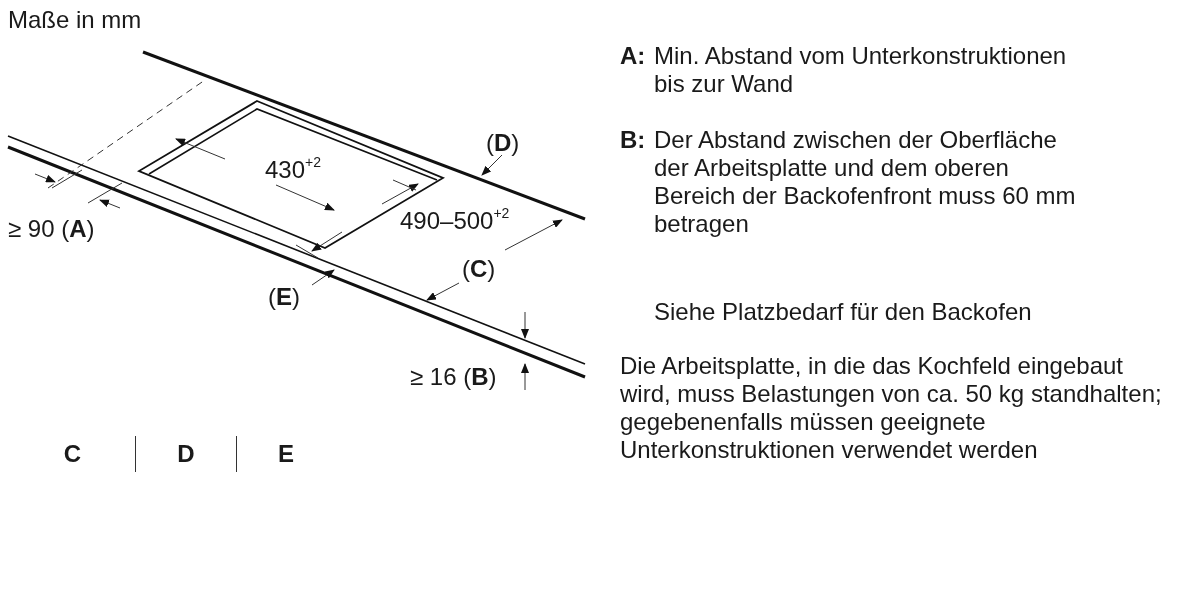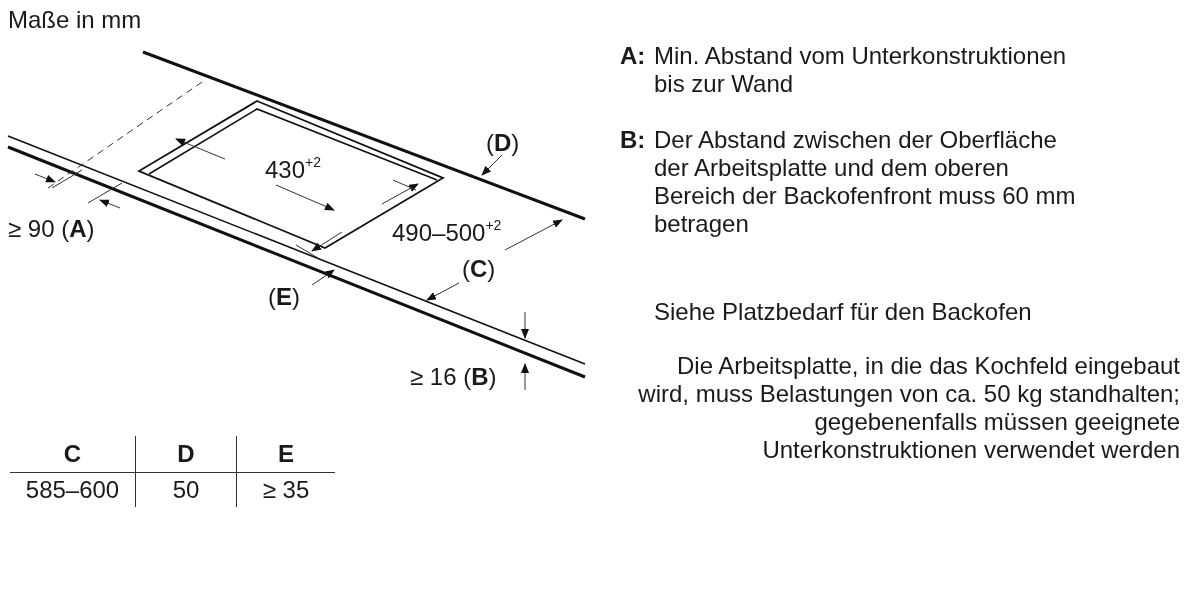--- a/index.html
+++ b/index.html
@@ -1,18 +1,18 @@
 <!DOCTYPE html>
 <html><head>
   <meta charset="utf-8">
   <style>
     html, body { margin: 0; padding: 0; background: #ffffff; }
     body { width: 1200px; height: 600px; position: relative; overflow: hidden;
            font-family: "Liberation Sans", sans-serif; color: #1a1a1a; }
-    .abs { position: absolute; white-space: nowrap; text-align: right; }
+    .abs { position: absolute; white-space: nowrap; }
     .title { left: 8px; top: 6px; font-size: 24px; }
     .lbl { font-size: 24px; }
     .lbl b { font-weight: bold; }
     sup { font-size: 14px; vertical-align: top; position: relative; top: -2px; }
     svg { position: absolute; left: 0; top: 0; }
     .legend { font-size: 24px; line-height: 28px; }
     .legend .row { position: absolute; left: 0; }
     .legend .key { position: absolute; left: 0; font-weight: bold; }
     .legend .txt { position: absolute; left: 34px; }
     .note { left: 620px; top: 352px; font-size: 24px; line-height: 28px; white-space: normal; width: 560px; }
@@ -65,21 +65,21 @@
   <line x1="505" y1="250" x2="562" y2="220" stroke="#333" stroke-width="1" marker-end="url(#ah)"></line>
   <line x1="459" y1="283" x2="427" y2="300" stroke="#333" stroke-width="1" marker-end="url(#ah)"></line>
 
   <line x1="312" y1="285" x2="334" y2="270" stroke="#333" stroke-width="1" marker-end="url(#ah)"></line>
 
   <line x1="525" y1="312" x2="525" y2="338" stroke="#333" stroke-width="1" marker-end="url(#ah)"></line>
   <line x1="525" y1="390" x2="525" y2="364" stroke="#333" stroke-width="1" marker-end="url(#ah)"></line>
 </svg>
 
 <div class="abs lbl" style="left:265px; top:156px;"><span>430</span><sup>+2</sup></div>
-<div class="abs lbl" style="left:392px; top:207px;margin-top:12px;"><span>490–500</span><sup>+2</sup></div>
+<div class="abs lbl" style="left:400px; top:207px;"><span>490–500</span><sup>+2</sup></div>
 <div class="abs lbl" style="left:8px; top:215px;"><span>≥ 90 (</span><b>A</b><span>)</span></div>
 <div class="abs lbl" style="left:486px; top:129px;"><span>(</span><b>D</b><span>)</span></div>
 <div class="abs lbl" style="left:462px; top:255px;"><span>(</span><b>C</b><span>)</span></div>
 <div class="abs lbl" style="left:268px; top:283px;"><span>(</span><b>E</b><span>)</span></div>
 <div class="abs lbl" style="left:410px; top:363px;"><span>≥ 16 (</span><b>B</b><span>)</span></div>
 
 <div class="abs legend" style="left:620px; top:42px; width:560px; height:260px;">
   <div class="row" style="top:0;">
     <span class="key">A:</span>
     <span class="txt" style="top:0;">Min. Abstand vom Unterkonstruktionen</span>
@@ -99,19 +99,14 @@
 
 <div class="abs note">Die Arbeitsplatte, in die das Kochfeld eingebaut wird, muss Belastungen von ca. 50 kg standhalten; gegebenenfalls müssen geeignete Unterkonstruktionen verwendet werden</div>
 
 <table class="dims">
   <tbody>
       <tr>
     <th class="c1">C</th>
     <th class="c2">D</th>
     <th class="c3">E</th>
   </tr>
-  <tr>
-    <td>585–600</td>
-    <td>50</td>
-    <td>≥ 35</td>
-  </tr>
 </tbody>
   </table>
 
 </body></html>

